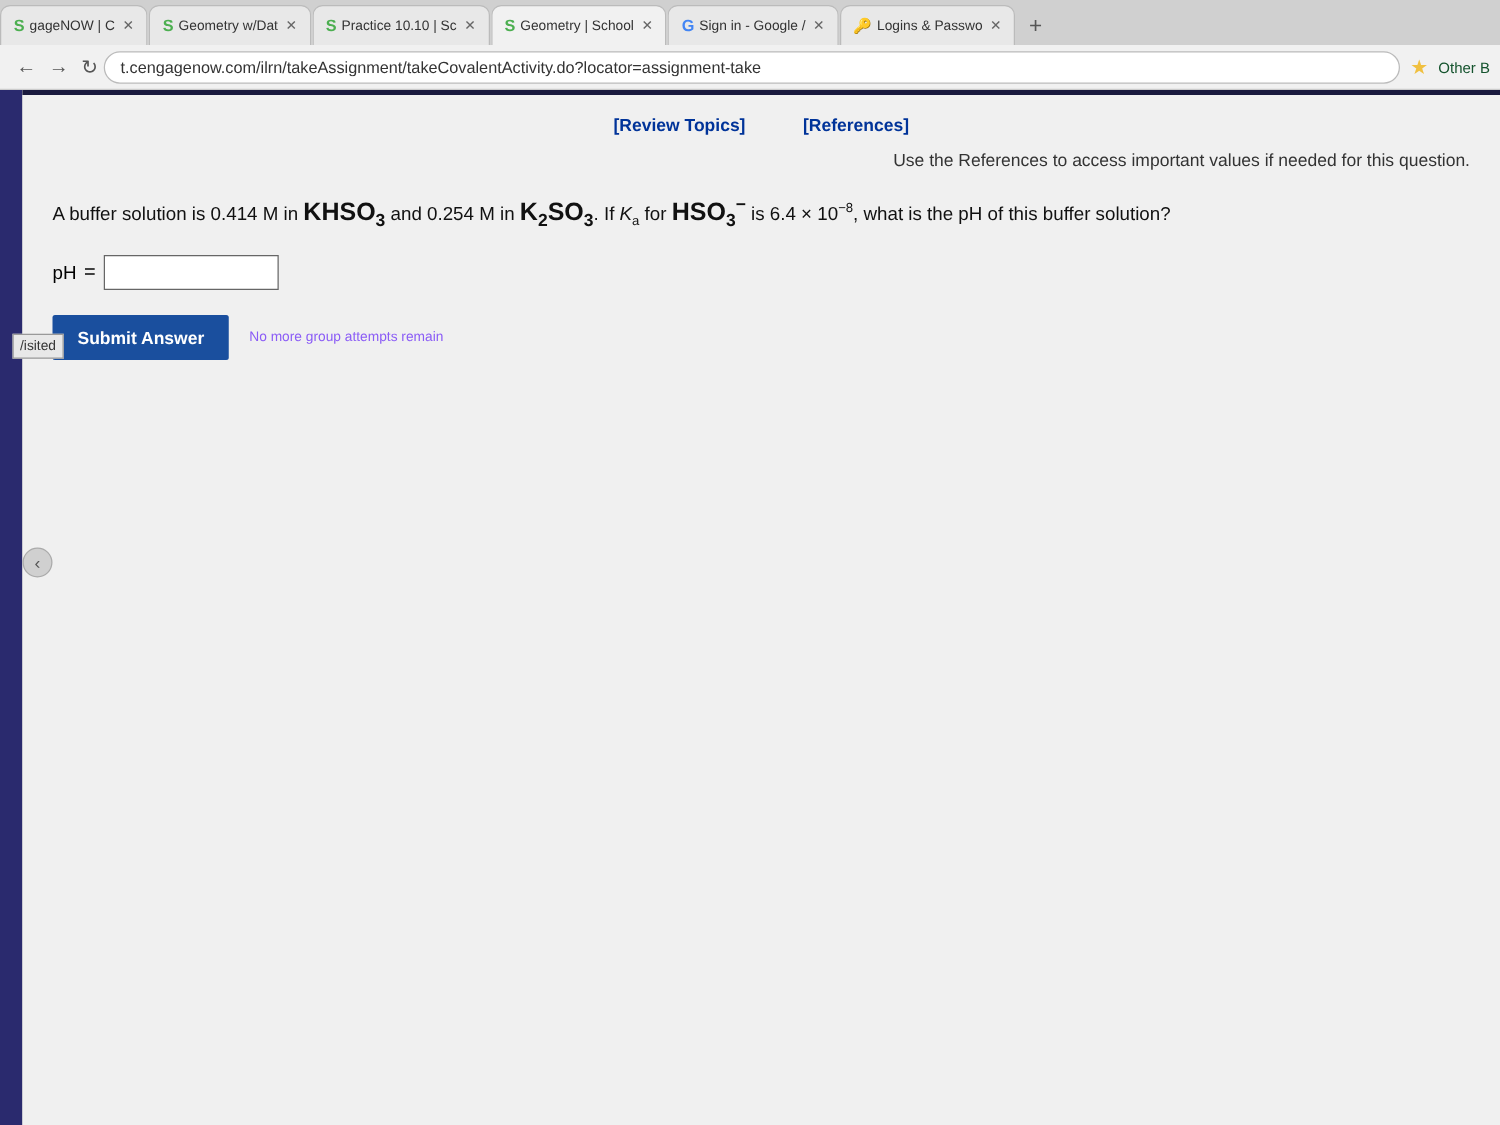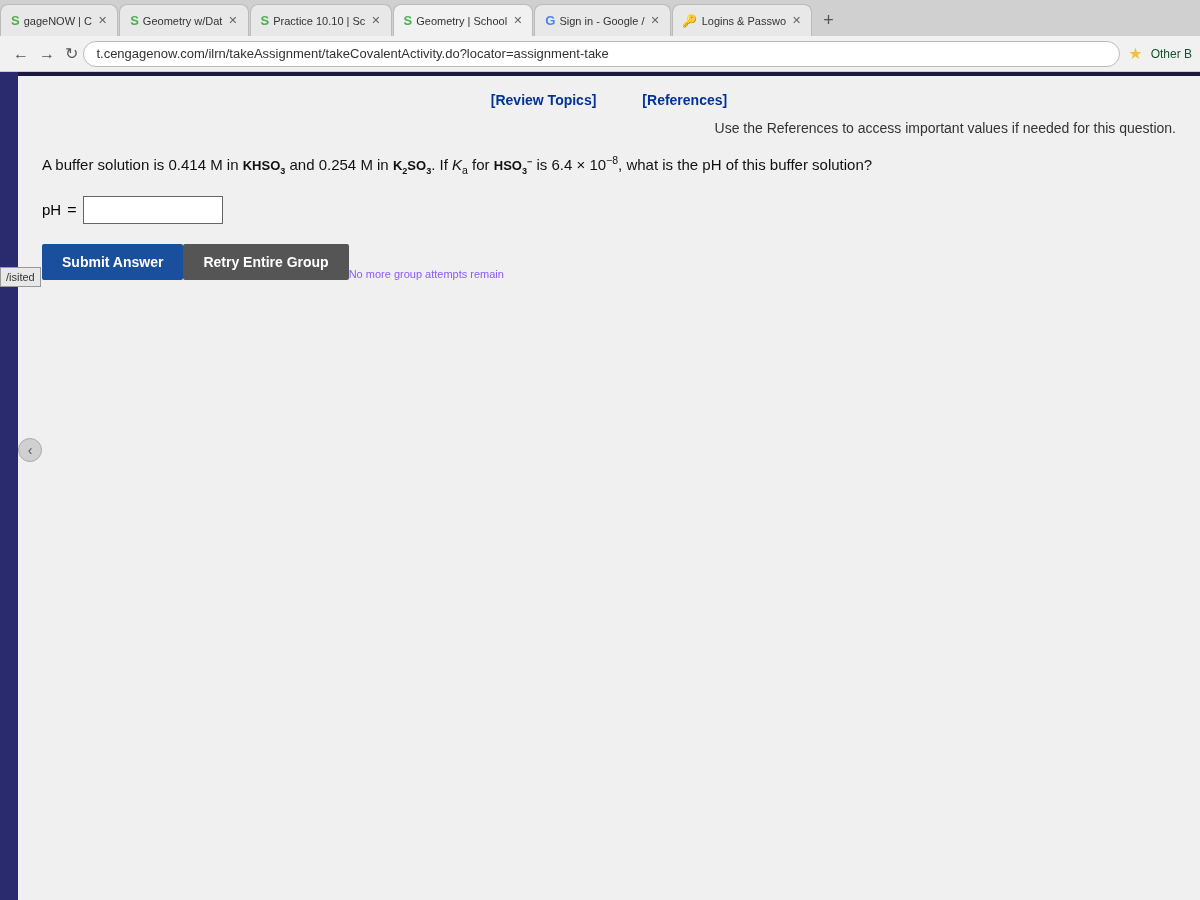--- a/index.html
+++ b/index.html
@@ -27,21 +27,21 @@
       outline: none;
     }
     .star-btn { font-size: 16px; margin-left: 8px; color: #f0c040; cursor: pointer; }
     .other-bookmark { font-size: 12px; color: #14532d; margin-left: 8px; white-space: nowrap; cursor: pointer; }
 
     
     .page-content { display: flex; height: calc(900px - 72px); background: #c8c8c8; }
 
     .left-sidebar { width: 18px; background: #2a2a6e; flex-shrink: 0; position: relative; }
     .visited-tab {
-      position: absolute; top: 195px; left: 0;
+      position: absolute; top: 195px; left: 10px;
       background: #e8e8e8; color: #333; font-size: 11px;
       padding: 3px 5px; border: 1px solid #999;
       writing-mode: horizontal-tb;
       white-space: nowrap;
       z-index: 10;
     }
 
     .left-nav-arrow {
       position: absolute; left: 18px; top: 50%; transform: translateY(-50%);
       background: #d0d0d0; border: 1px solid #aaa; border-radius: 50%;
@@ -68,34 +68,34 @@
     .question-text { font-size: 15px; color: #111; line-height: 1.7; margin-bottom: 16px; }
 
     .ph-row { display: flex; align-items: center; margin-bottom: 20px; font-size: 15px; }
     .ph-label { margin-right: 6px; }
     .ph-equals { margin-right: 6px; font-size: 16px; }
     .ph-input {
       width: 140px; height: 28px; border: 1px solid #666; background: #fff;
       padding: 0 4px; font-size: 14px; outline: none;
     }
 
-    .button-row { display: flex; align-items: flex-end; margin-top: 8px; }
+    .button-row { display: flex; align-items: center; gap: 16px; margin-top: 8px; }
     .btn-submit {
       background: #1a4f9e; color: #fff; border: none; padding: 10px 20px;
       font-size: 14px; font-weight: bold; cursor: pointer; border-radius: 2px;
     }
     .btn-retry {
       background: #555; color: #fff; border: none; padding: 10px 20px;
       font-size: 14px; font-weight: bold; cursor: pointer; border-radius: 2px;
     }
     .no-attempts { font-size: 11px; color: #8b5cf6; }
 
     sup { font-size: 0.7em; }
     sub { font-size: 0.7em; }
-    .chem { font-weight: bold; font-size: 13px; }
+    .chem { font-weight: bold; font-size: 20px; }
     .chem sub { font-size: 0.7em; }
     .chem sup { font-size: 0.7em; }
     .italic { font-style: italic; }
 
     .dark-header { background: #1a1a3e; height: 4px; width: 100%; }
   </style>
 </head>
 <body>
 
 <div class="browser-chrome">
@@ -166,19 +166,18 @@
       </div>
 
       <div class="ph-row">
         <span class="ph-label">pH</span>
         <span class="ph-equals">=</span>
         <input class="ph-input" type="text" value="" style="">
       </div>
 
       <div class="button-row">
         <button class="btn-submit">Submit Answer</button>
-        <button class="btn-retry">Retry Entire Group</button>
         <span class="no-attempts">No more group attempts remain</span>
       </div>
 
     </div>
   </div>
 </div>
 
 </body></html>

